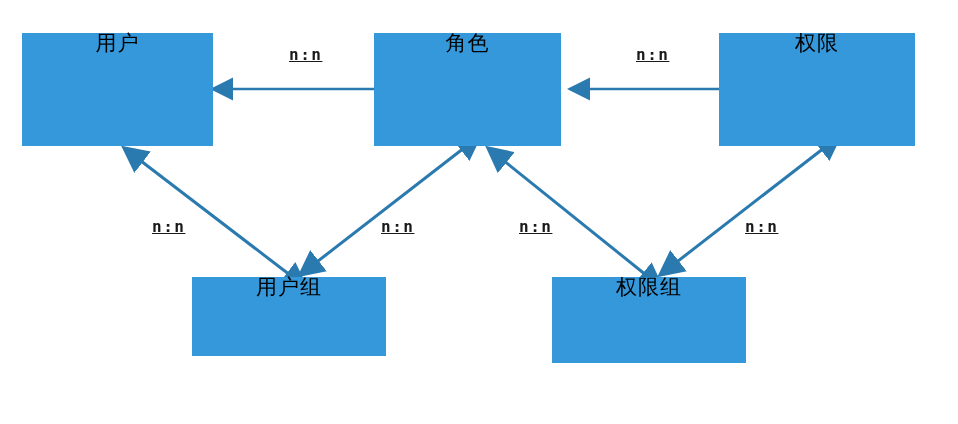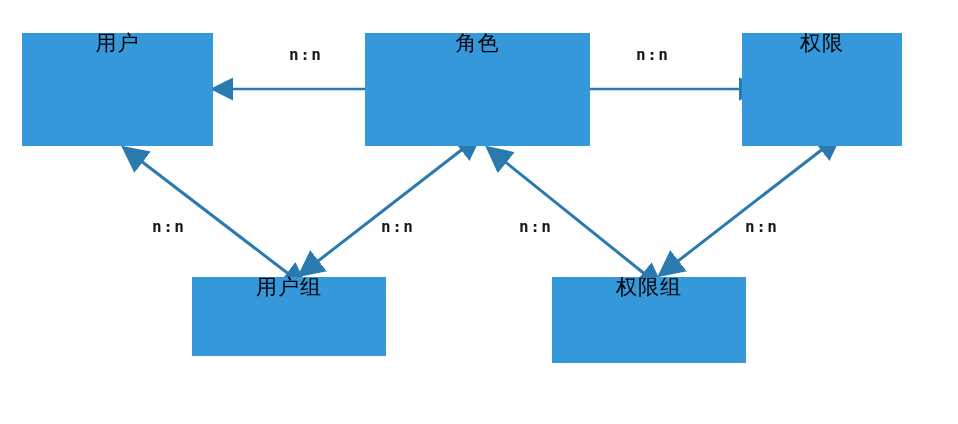--- a/index.html
+++ b/index.html
@@ -44,20 +44,21 @@
   .card-rel {
     position: absolute;
     z-index: 3;
     color: #1a1a1a;
     font-family: "DejaVu Sans Mono", "Liberation Mono", monospace;
     font-size: 16px;
     font-weight: bold;
     letter-spacing: 1.5px;
     white-space: nowrap;
     line-height: 1;
+    text-decoration: underline;
   }
   #watermark {
     position: absolute;
     z-index: 4;
     white-space: nowrap;
     line-height: 1;
   }
   .wm-url {
     position: absolute;
     left: 0;
@@ -102,25 +103,25 @@
 
     <line x1="488" y1="148" x2="646" y2="275" stroke="#2a7ab0" stroke-width="3" marker-start="url(#atail)" marker-end="url(#ahead)"></line>
 
     <line x1="660" y1="275" x2="824" y2="148" stroke="#2a7ab0" stroke-width="3" marker-start="url(#atail)" marker-end="url(#ahead)"></line>
   </svg>
 
   <div class="entity-box" style="left:22px; top:33px; width:191px; height:113px;">
     <span class="entity-label">用户</span>
   </div>
 
-  <div class="entity-box" style="left:365px; top:33px; width:225px; height:113px;">
+  <div class="entity-box" style="left:374px; top:33px; width:187px; height:113px;">
     <span class="entity-label">角色</span>
   </div>
 
-  <div class="entity-box" style="left:742px; top:33px; width:160px; height:113px;">
+  <div class="entity-box" style="left:719px; top:33px; width:196px; height:113px;">
     <span class="entity-label">权限</span>
   </div>
 
   <div class="entity-box" style="left:192px; top:277px; width:194px; height:79px;">
     <span class="entity-label">用户组</span>
   </div>
 
   <div class="entity-box" style="left:552px; top:277px; width:194px; height:86px;">
     <span class="entity-label">权限组</span>
   </div>

